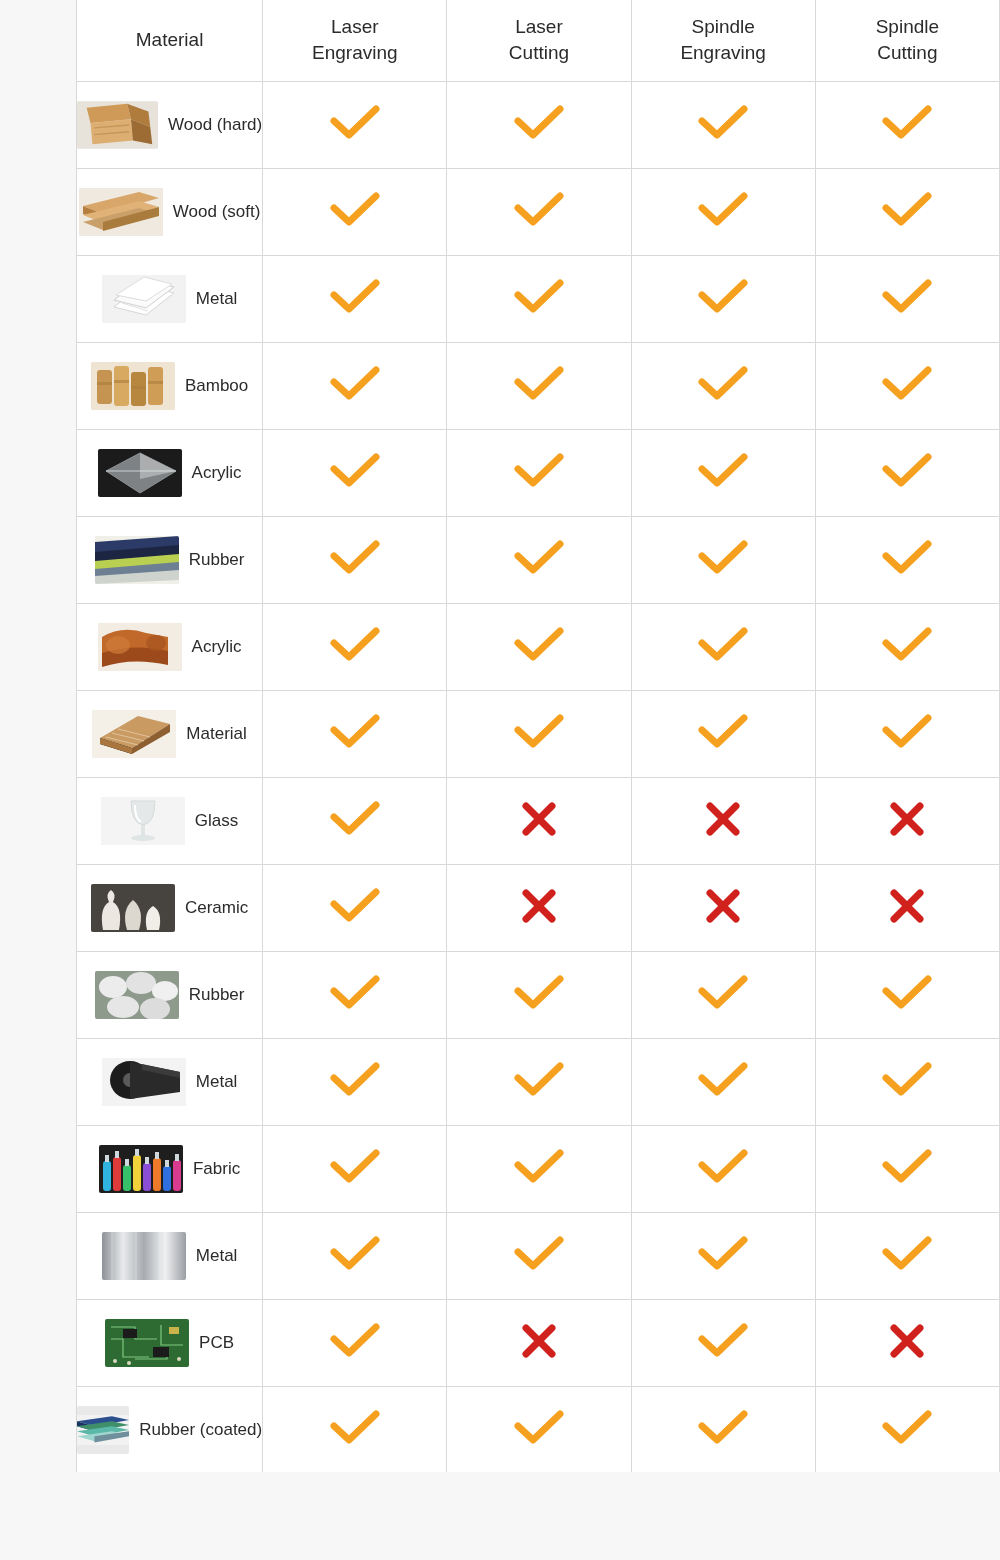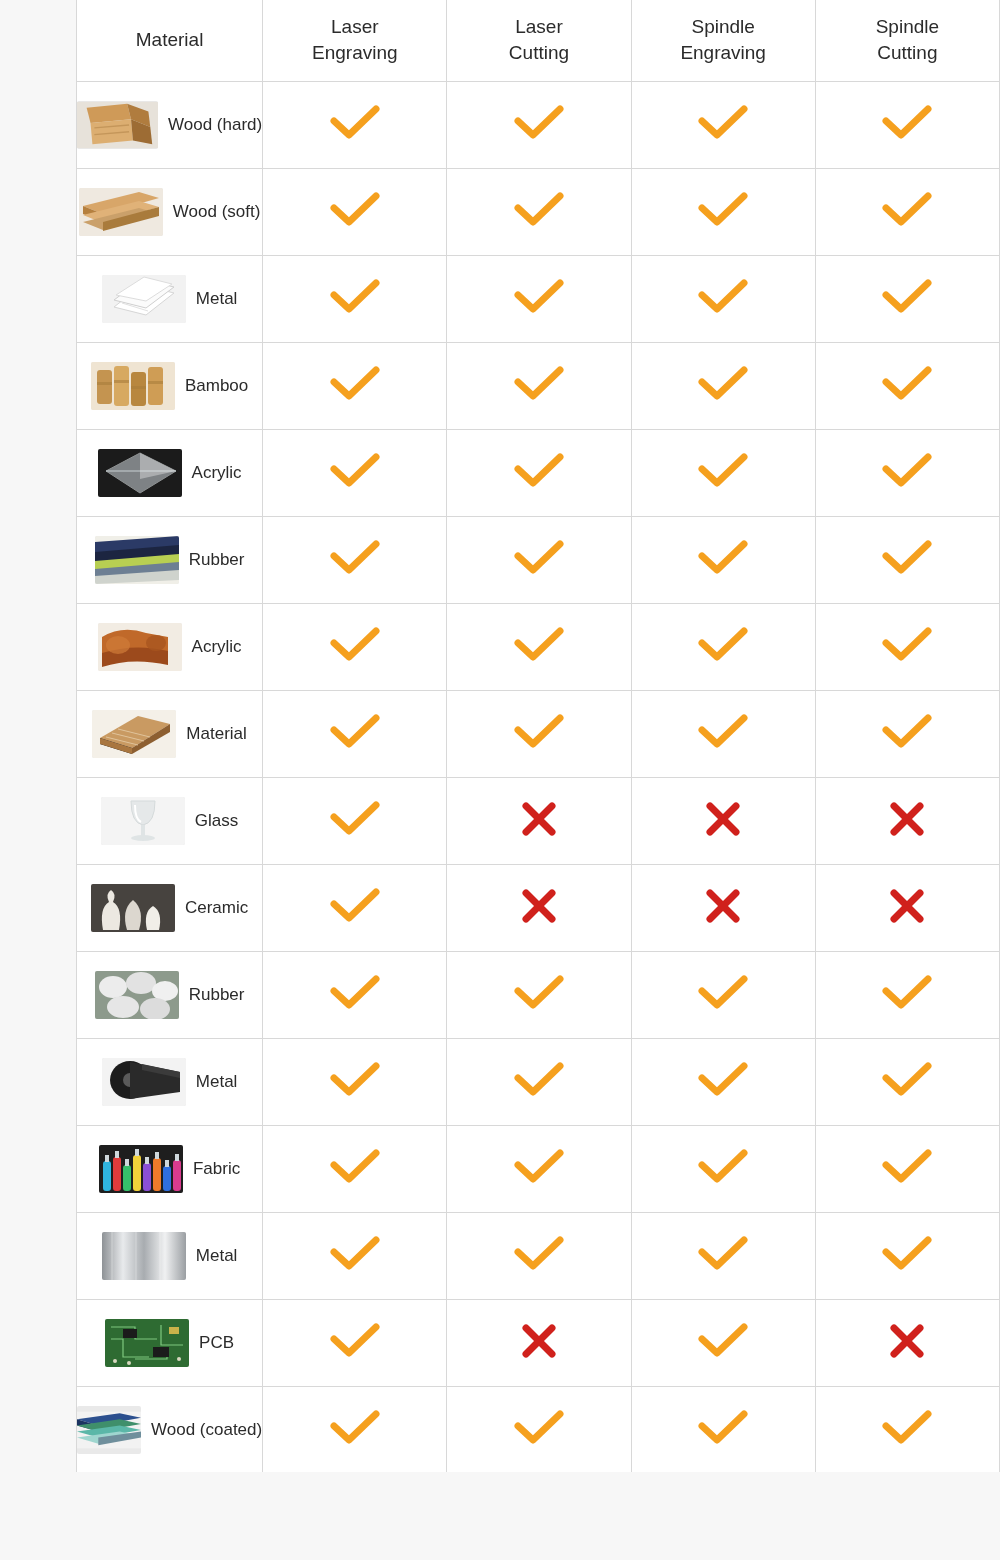--- a/index.html
+++ b/index.html
@@ -605,21 +605,21 @@
                 <svg viewBox="0 0 84 48">
                   <rect width="84" height="48" fill="#f2f2f2"></rect>
                   <polygon points="0,10 56,2 84,8 28,18" fill="#2b4f8e"></polygon>
                   <polygon points="0,10 28,18 28,26 0,18" fill="#1b3461"></polygon>
                   <polygon points="0,18 56,10 84,16 28,26" fill="#3f8f6b"></polygon>
                   <polygon points="0,26 56,18 84,24 28,34" fill="#5bb7a8"></polygon>
                   <polygon points="0,34 56,26 84,32 28,42" fill="#9fd6cf"></polygon>
                   <polygon points="28,34 84,26 84,34 28,44" fill="#6f8f9c"></polygon>
                 </svg>
               </div>
-              <div class="mat-label">Wood (coated)</div>
+              <div class="mat-label">Rubber (coated)</div>
             </div>
           </td>
           <td><span class="mark check"><svg width="54" height="40" viewBox="0 0 54 40" class="check-svg">
                 <path d="M6 18 L21 32 L48 6"></path>
               </svg></span></td>
           <td><span class="mark check"><svg width="54" height="40" viewBox="0 0 54 40" class="check-svg">
                 <path d="M6 18 L21 32 L48 6"></path>
               </svg></span></td>
           <td><span class="mark check"><svg width="54" height="40" viewBox="0 0 54 40" class="check-svg">
                 <path d="M6 18 L21 32 L48 6"></path>

